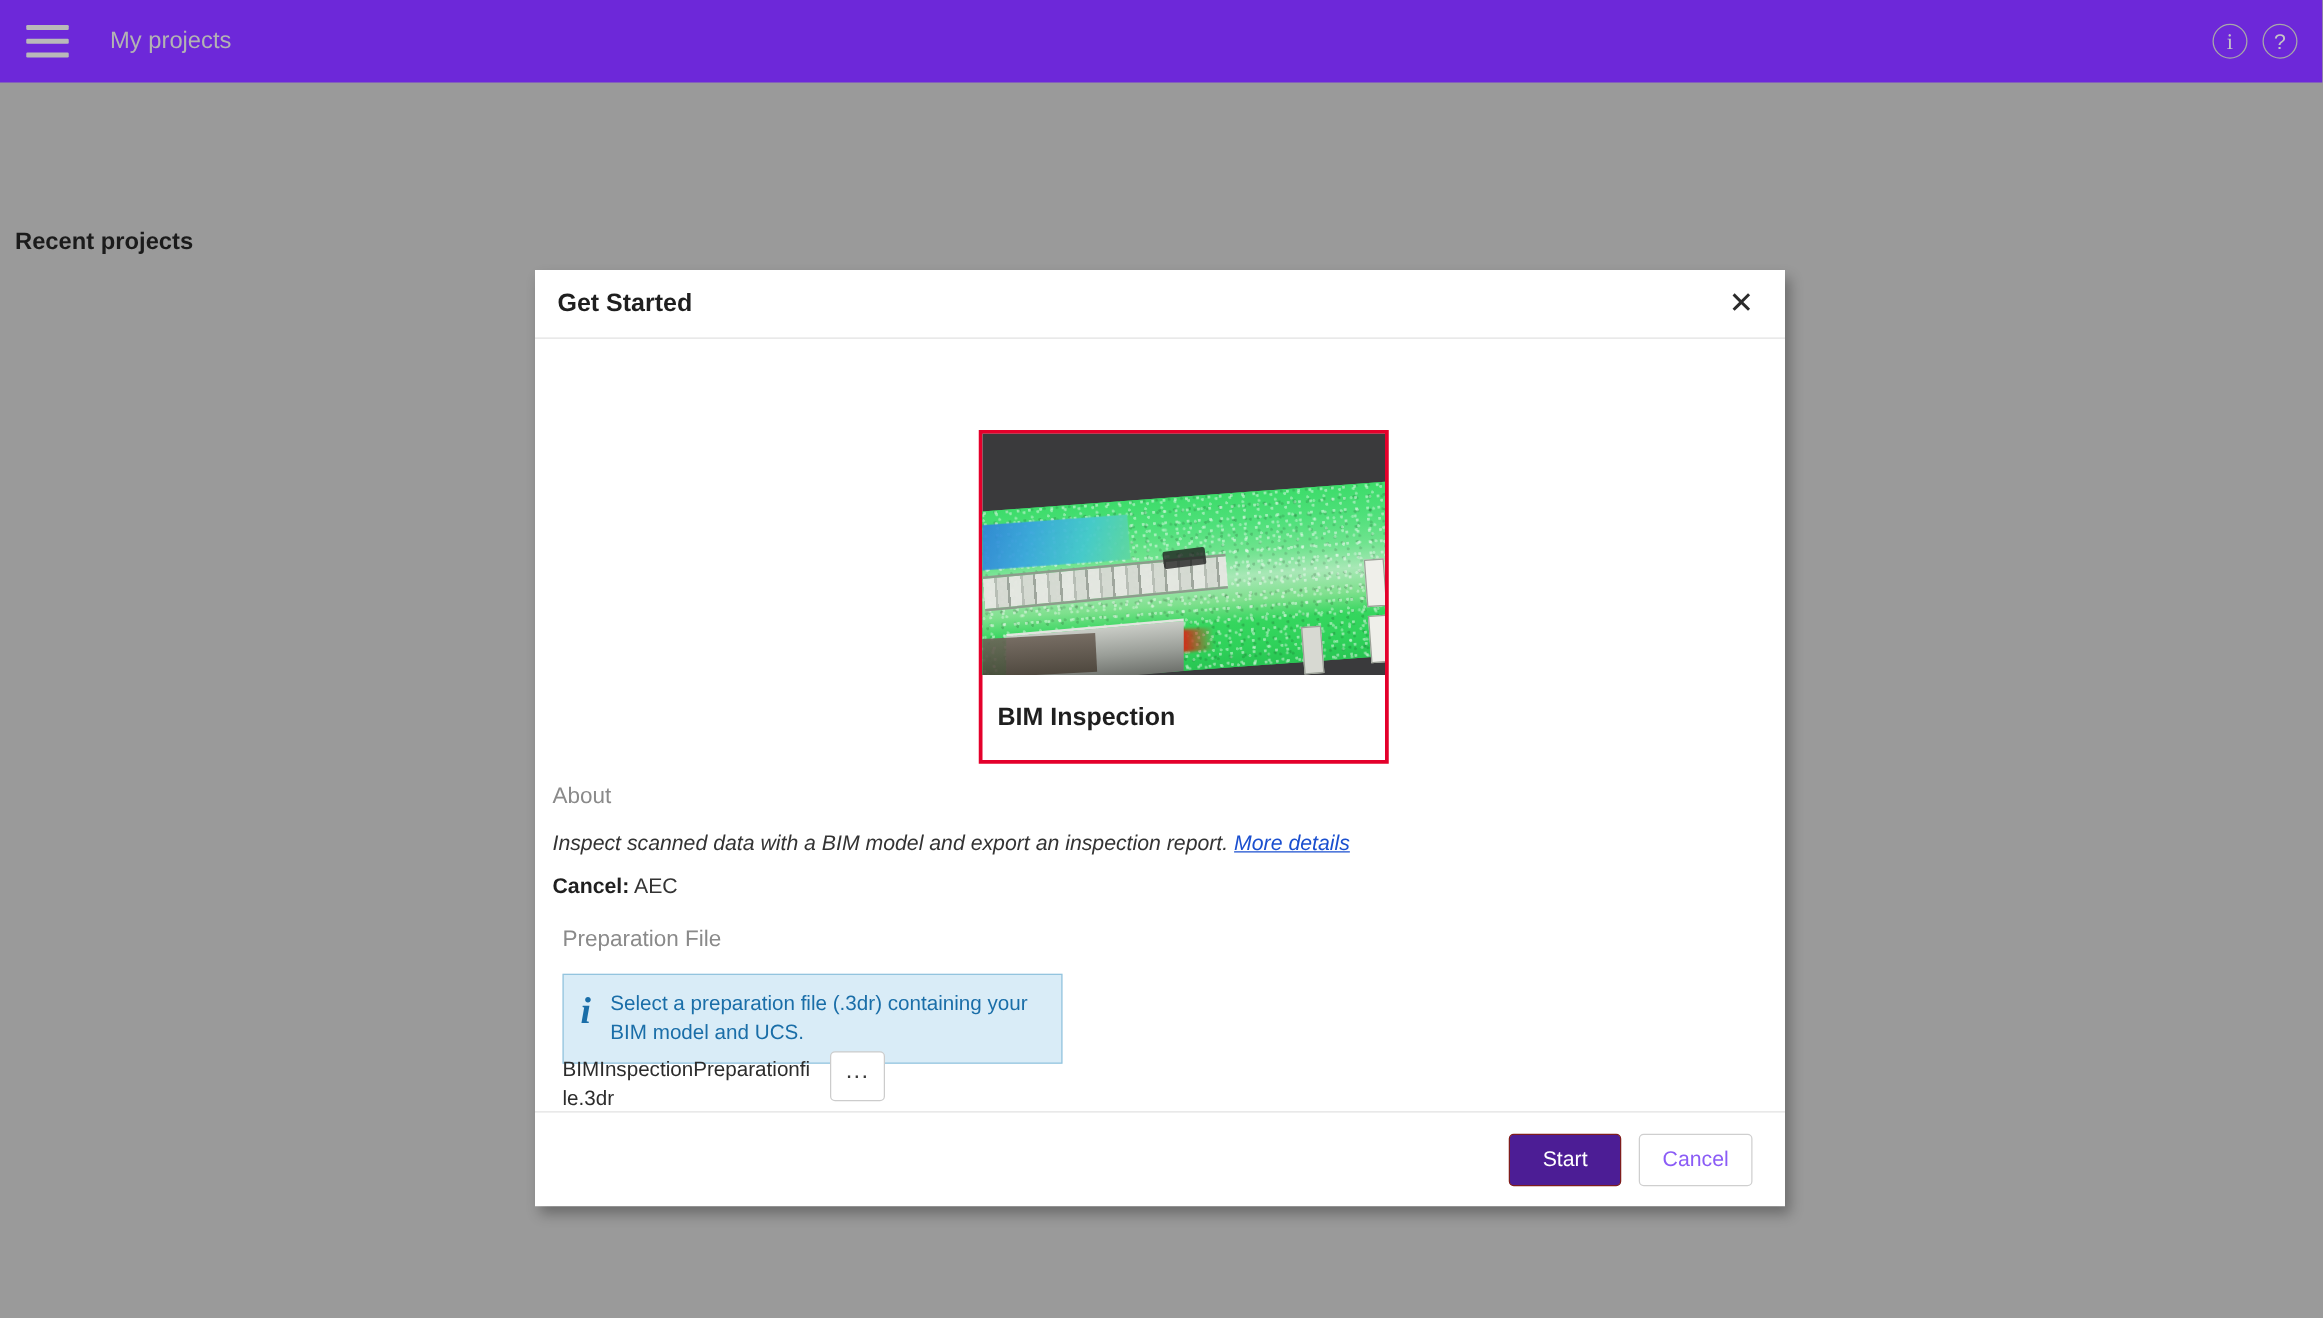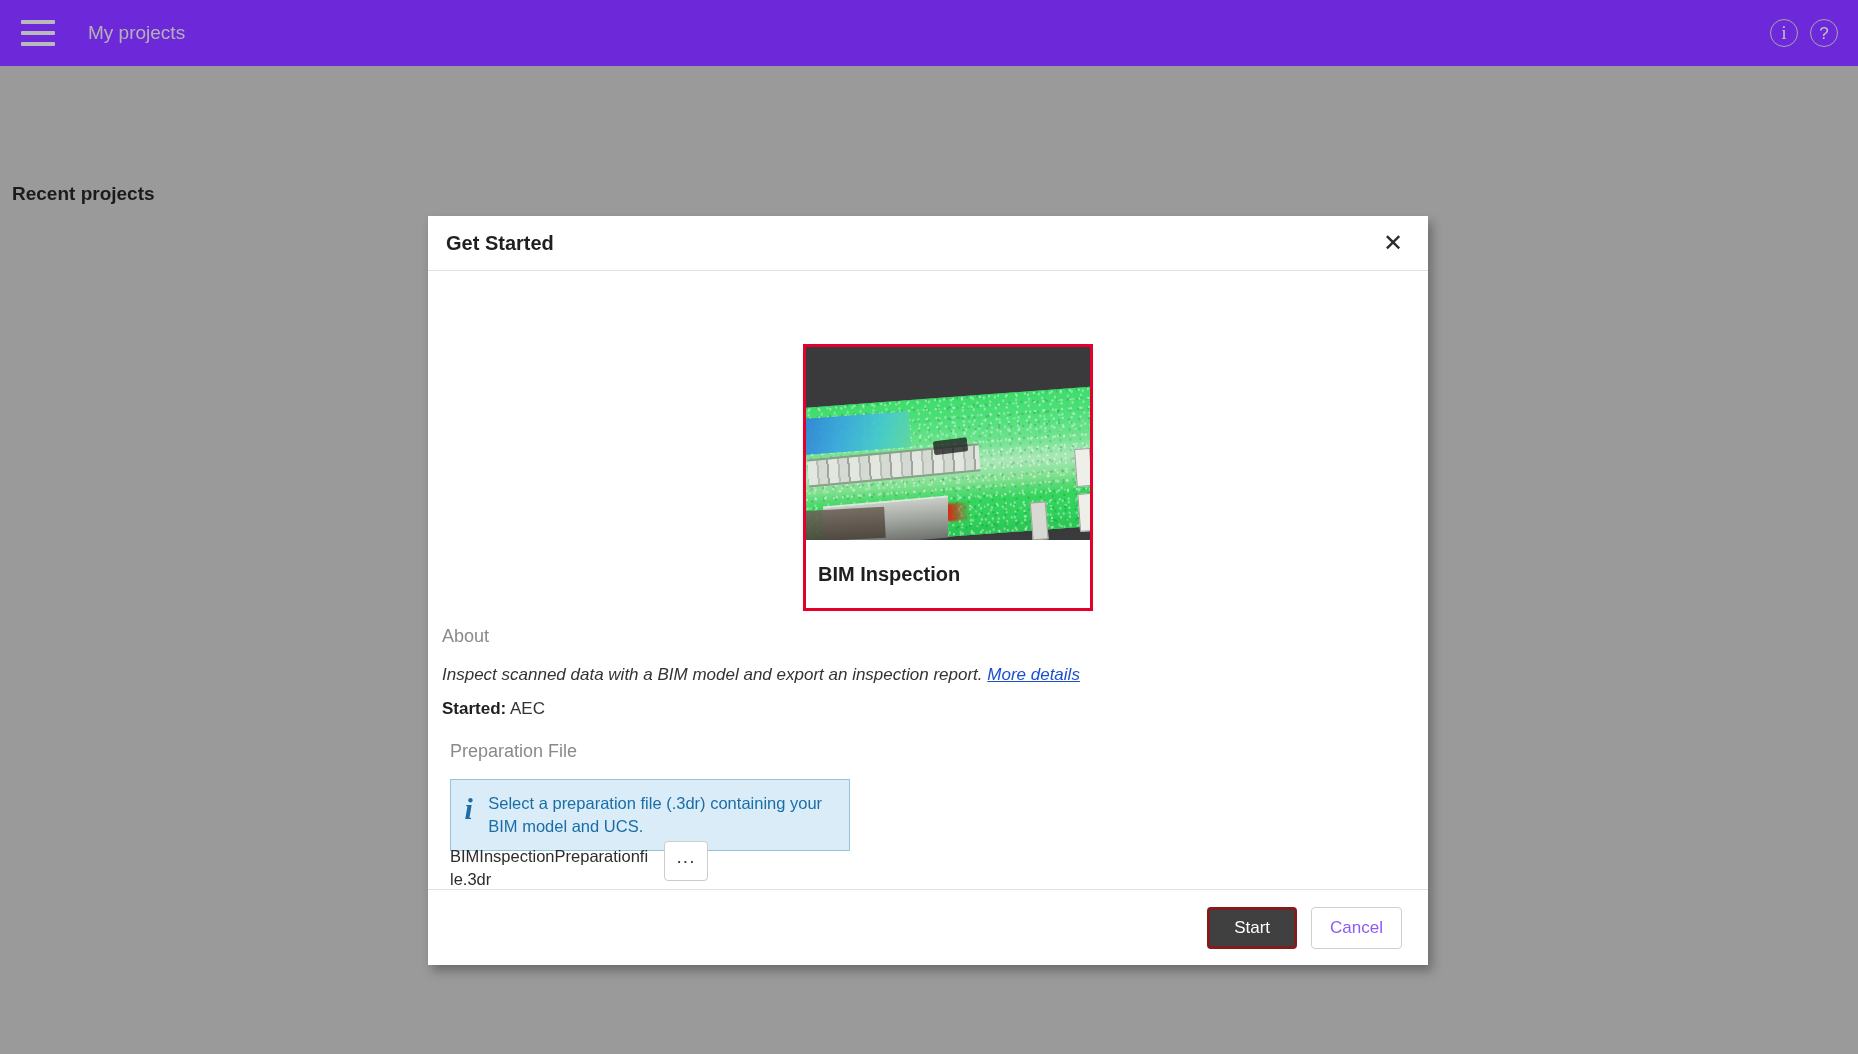--- a/index.html
+++ b/index.html
@@ -83,25 +83,24 @@
   .modal-close {
     margin-left: auto; width: 34px; height: 34px;
     display: flex; align-items: center; justify-content: center;
     font-size: 24px; color: #2b2b2b; cursor: pointer; line-height: 1;
   }
   .modal-body { flex: 1 1 auto; position: relative; overflow: hidden; }
 
   
   .card {
     position: absolute; left: 355px; top: 73px;
-    width: 290px; height: 267px;
+    width: 328px; height: 267px;
     border: 3px solid #e4002b;
     background: #fff;
     cursor: pointer;
-    margin-left: 20px;
   }
   .card-thumb {
     width: 100%; height: 193px;
     background: #3a3a3c;
     position: relative; overflow: hidden;
   }
   
   .pc-wall {
     position: absolute; left: -4%; top: 26%; width: 112%; height: 72%;
     transform: rotate(-4.2deg);
@@ -227,21 +226,21 @@
     border-top: 1px solid #e2e2e2;
     display: flex; align-items: center; justify-content: flex-end;
     gap: 14px; padding-right: 26px;
   }
   .btn {
     height: 42px; min-width: 90px;
     border-radius: 4px; font-size: 17px; cursor: pointer;
     display: flex; align-items: center; justify-content: center;
     padding: 0 18px;
   }
-  .btn-primary { background: #404040; color: #ffffff; border: 3px solid #7f1d1d; }
+  .btn-primary { background: #4c1d95; color: #ffffff; border: 1px solid #7f1d1d; }
   .btn-secondary { background: #ffffff; color: #8b5cf6; border: 1px solid #cfcfcf; }
 </style>
 </head>
 <body>
 
 <div class="appbar">
   <div class="hamburger">
     <span></span>
     <span></span>
     <span></span>
@@ -285,21 +284,21 @@
         <div class="card-label">BIM Inspection</div>
       </div>
 
       <div class="about-wrap">
         <div class="section-label">About</div>
         <div class="about-desc">
           <span>Inspect scanned data with a BIM model and export an inspection report.</span>
           <span class="about-link">More details</span>
         </div>
         <div class="about-license">
-          <b>Started:</b>
+          <b>Cancel:</b>
           <span>AEC</span>
         </div>
       </div>
 
       <div class="prep-wrap">
         <div class="section-label">Preparation File</div>
         <div class="infobox">
           <div class="infobox-icon">i</div>
           <div class="infobox-text">Select a preparation file (.3dr) containing your BIM model and UCS.</div>
         </div>

